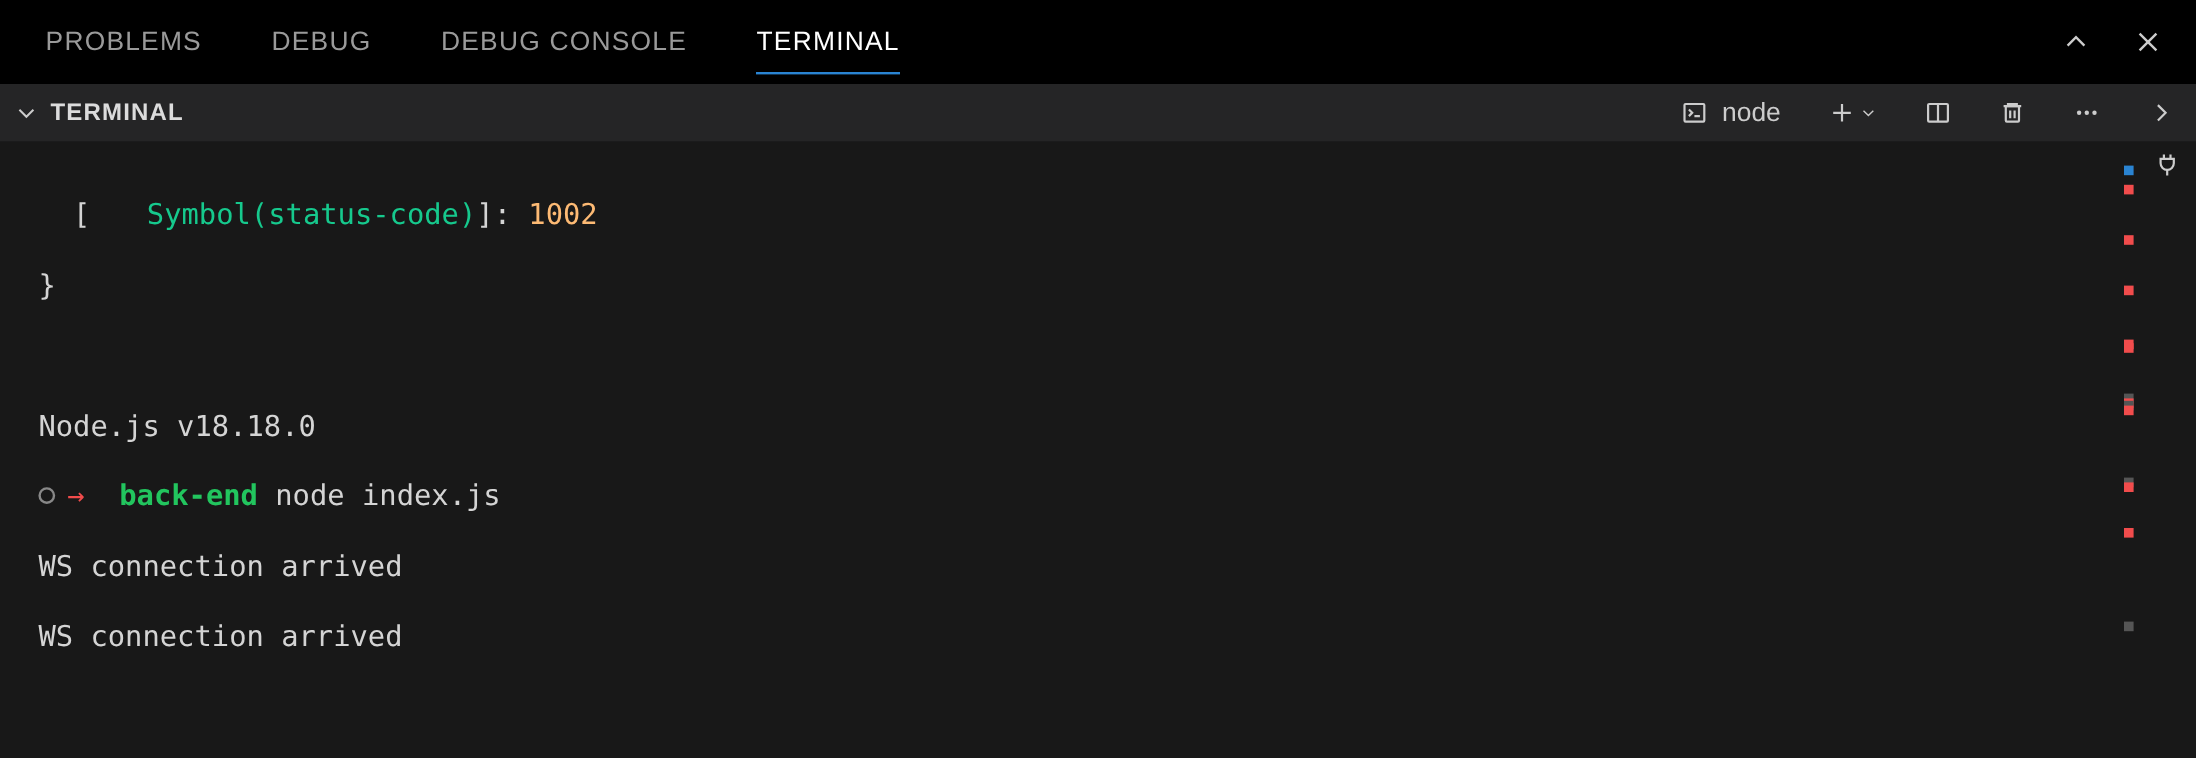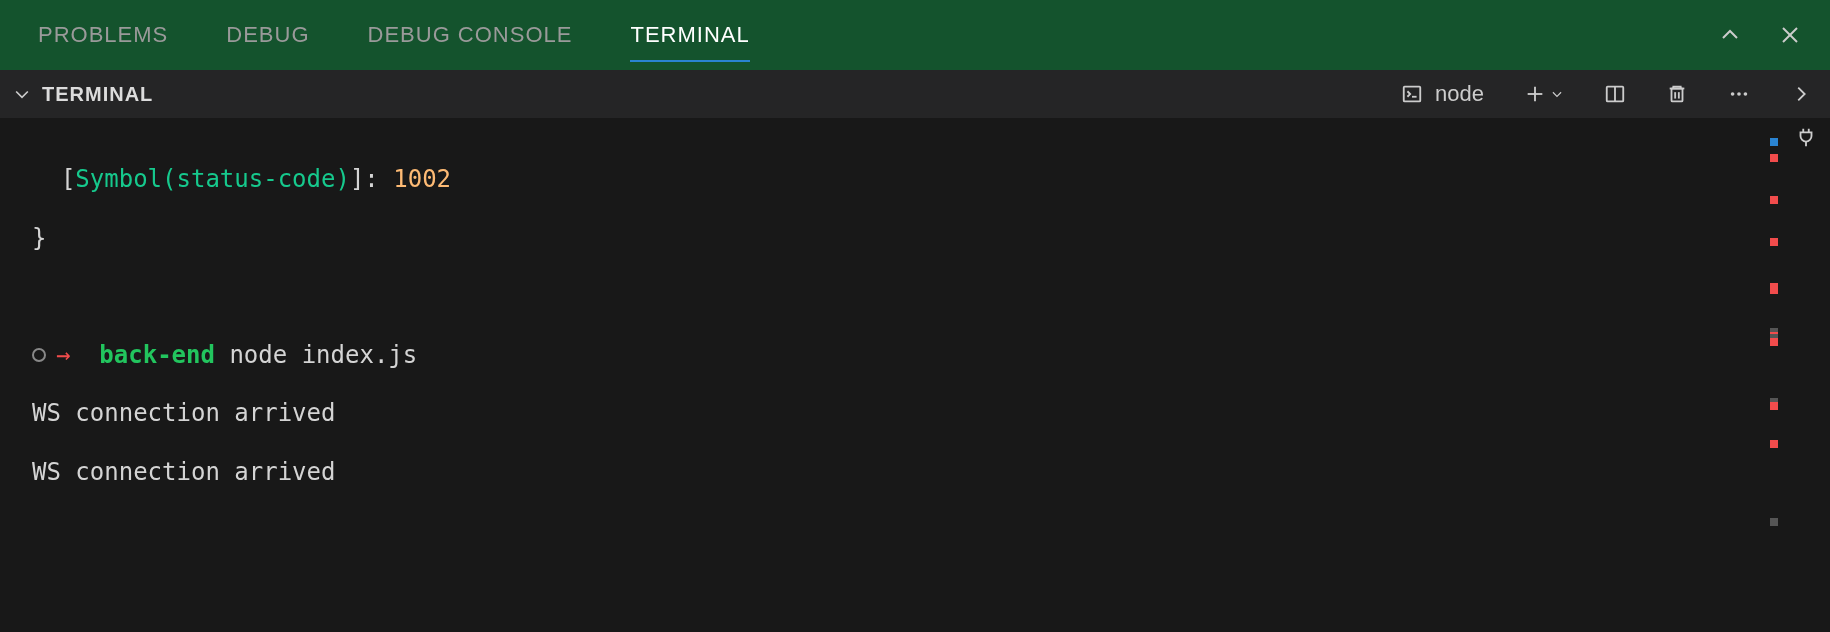--- a/index.html
+++ b/index.html
@@ -11,21 +11,21 @@
     color: #cccccc;
     overflow: hidden;
   }
 
   
   .tab-strip {
     height: 70px;
     display: flex;
     align-items: center;
     padding: 0 28px 0 38px;
-    background: #14532d;
+    background: #000000;
   }
   .tab {
     font-size: 22px;
     letter-spacing: 1px;
     color: #9a9a9a;
     margin-right: 58px;
     height: 100%;
     display: flex;
     align-items: center;
     position: relative;
@@ -117,21 +117,21 @@
     flex: 1;
     padding: 18px 0 0 32px;
     font-family: "SF Mono", "Menlo", "Consolas", monospace;
     font-size: 24px;
     line-height: 1.22;
     color: #d4d4d4;
     white-space: pre;
   }
   .term-output .line { display: block; }
   .c-white   { color: #d4d4d4; }
-  .c-green   { color: #16c98d; }
+  .c-green   { color: #16c98d; margin-left: 47px; }
   .c-yellow  { color: #fdba74; }
   .c-blue    { color: #22c55e; font-weight: 700; }
   .c-redarr  { color: #f14c4c; }
   .prompt-circle {
     display:inline-block;
     width: 14px; height: 14px;
     border: 2px solid #888888;
     border-radius: 50%;
     margin-right: 10px;
     vertical-align: 1px;
@@ -254,20 +254,21 @@
     </span>
   </div>
 </div>
 
 <div class="term-area">
 
   <div class="term-output">
 <span class="line"><span class="c-white">  </span><span class="c-white">[</span><span class="c-green">Symbol(status-code)</span><span class="c-white">]: </span><span class="c-yellow">1002</span></span>
 <span class="line c-white">}</span>
 <span class="line"> </span>
+<span class="line c-white">Node.js v18.18.0</span>
 <span class="line"><span class="prompt-circle"></span><span class="c-redarr">→</span><span>  </span><span class="c-blue">back-end</span><span class="c-white"> node index.js</span></span>
 <span class="line c-white">WS connection arrived</span>
 <span class="line c-white">WS connection arrived</span>
 
 
 
 
 
 
   </div>

